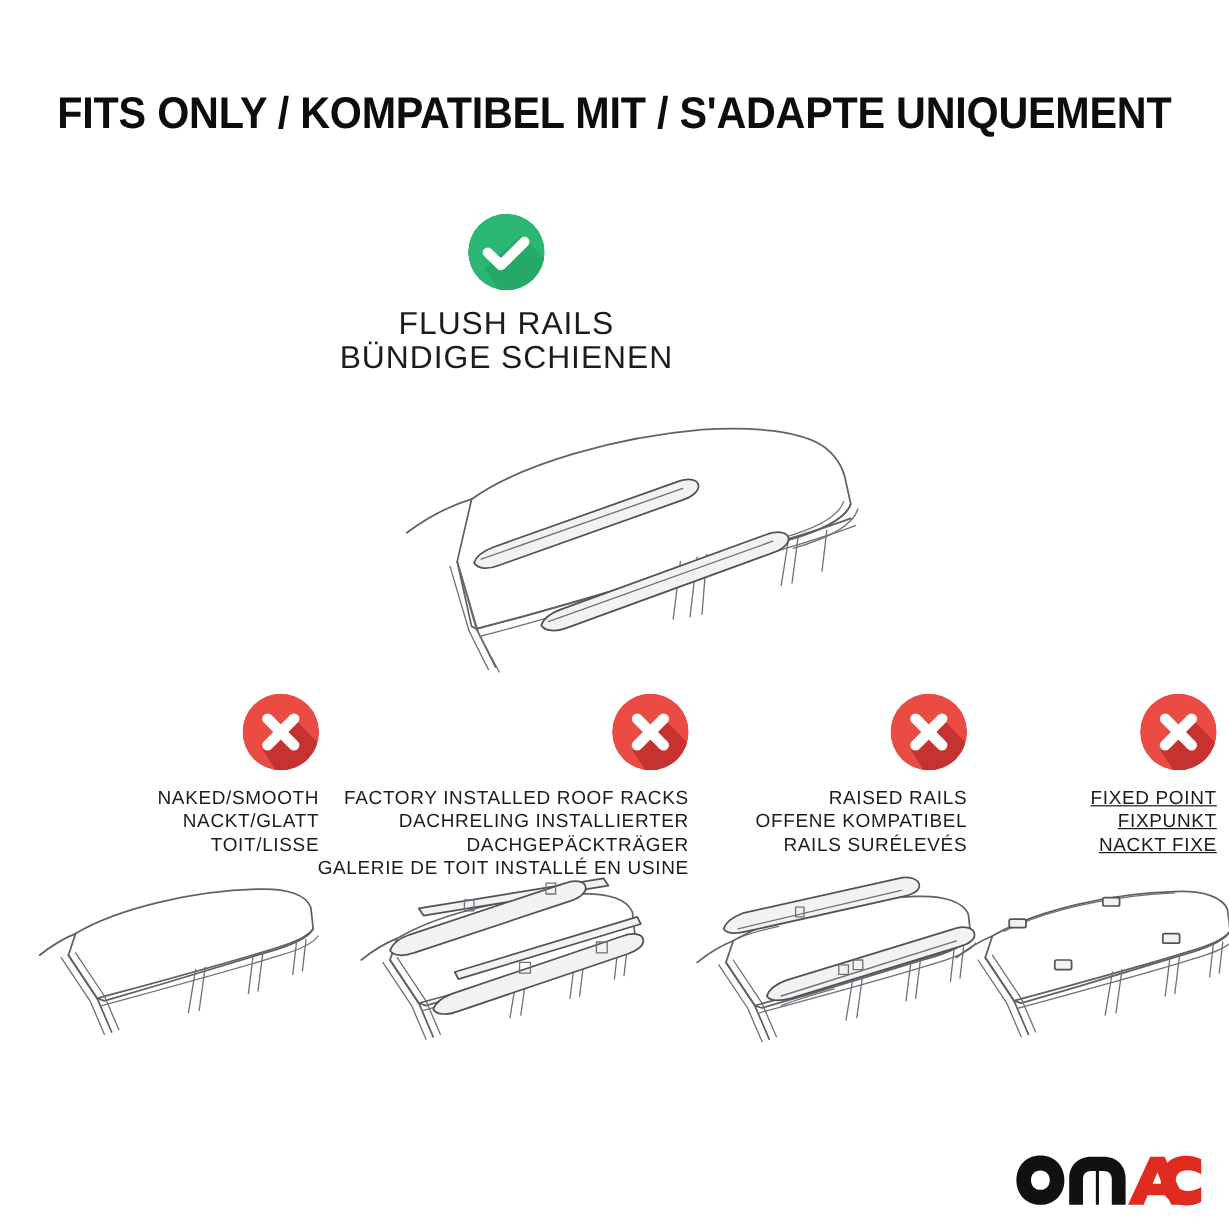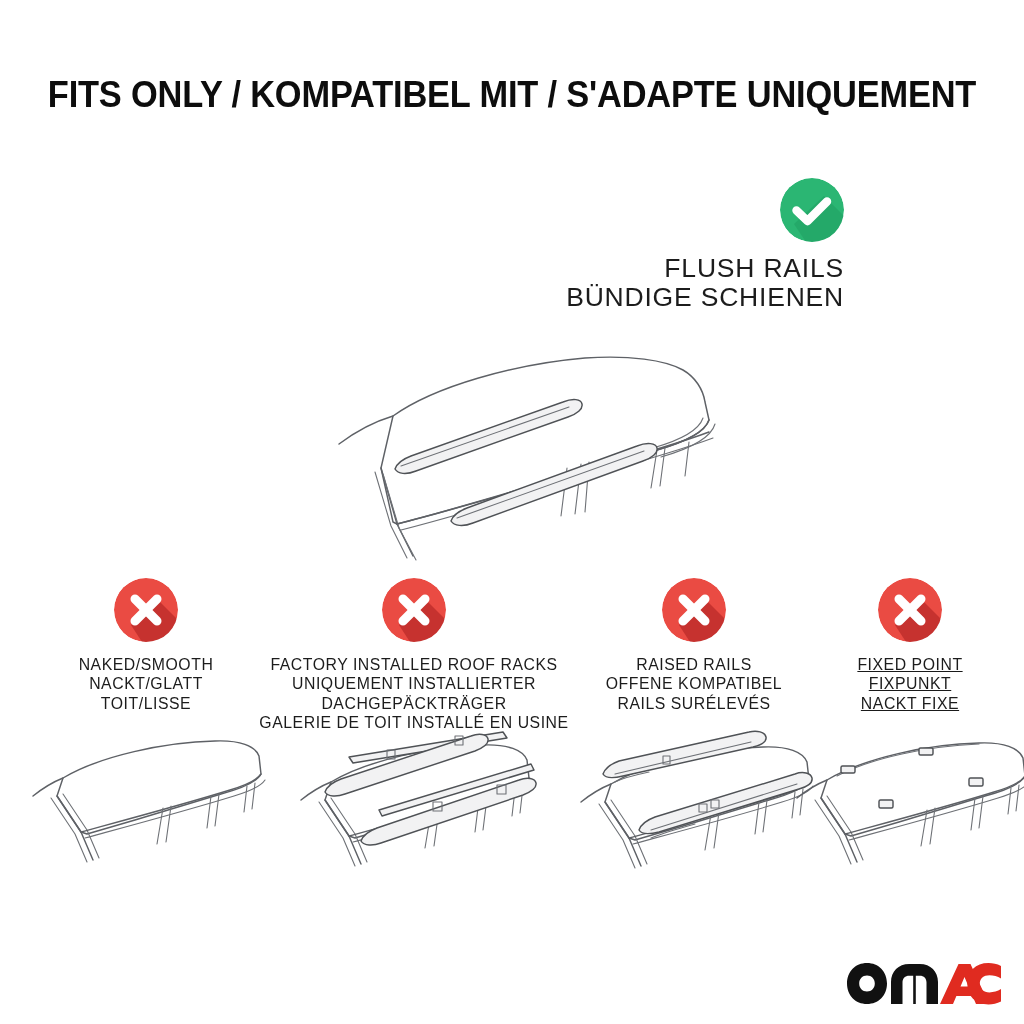--- a/index.html
+++ b/index.html
@@ -33,21 +33,21 @@
     transform-origin: center top;
     white-space: nowrap;
   }
 
   
   #hero {
     position: absolute;
     left: 0;
     top: 178px;
     width: 844px;
-    text-align: right;
+    text-align: center;
   }
   .badge {
     position: relative;
     display: inline-block;
     border-radius: 50%;
     overflow: hidden;
   }
   .badge svg { display: block; }
 
   #hero-badge { width: 64px; height: 64px; }
@@ -67,21 +67,21 @@
     left: 285px;
     top: 168px;
     width: 470px;
     height: 230px;
   }
 
   
   .option {
     position: absolute;
     top: 578px;
-    text-align: center;
+    text-align: right;
   }
   .option .badge { width: 64px; height: 64px; }
   .option-label {
     margin-top: 9px;
     font-size: 15.8px;
     line-height: 19.4px;
     font-weight: 400;
     letter-spacing: 0.55px;
     color: #1c1c1c;
   }
@@ -245,21 +245,21 @@
       <circle cx="32" cy="32" r="32" fill="#ea4b43"></circle>
       <path d="M42 20 L64 42 L64 64 L28 64 L17 47 Z" fill="#a81f1f" opacity="0.55"></path>
       <g stroke="#ffffff" stroke-width="9" stroke-linecap="round">
         <line x1="21" y1="21" x2="43" y2="43"></line>
         <line x1="43" y1="21" x2="21" y2="43"></line>
       </g>
     </svg>
   </div>
   <div class="option-label">
     <div>FACTORY INSTALLED ROOF RACKS</div>
-    <div>UNIQUEMENT INSTALLIERTER</div>
+    <div>DACHRELING INSTALLIERTER</div>
     <div>DACHGEPÄCKTRÄGER</div>
     <div>GALERIE DE TOIT INSTALLÉ EN USINE</div>
   </div>
   <div class="option-art">
     <svg viewBox="0 0 262 180" width="262" height="180" aria-hidden="true">
       <path class="roof-fill" d="M48 52 C85 30 150 16 200 15 C225 14 240 20 244 30
                L246 48
                C242 56 228 62 206 68 L120 94 L72 108 L66 106 L42 70 Z"></path>
       <path class="roof-line" d="M48 52 C38 56 28 62 18 70"></path>
       <path class="roof-line" d="M42 70 L66 106 L78 134"></path>

